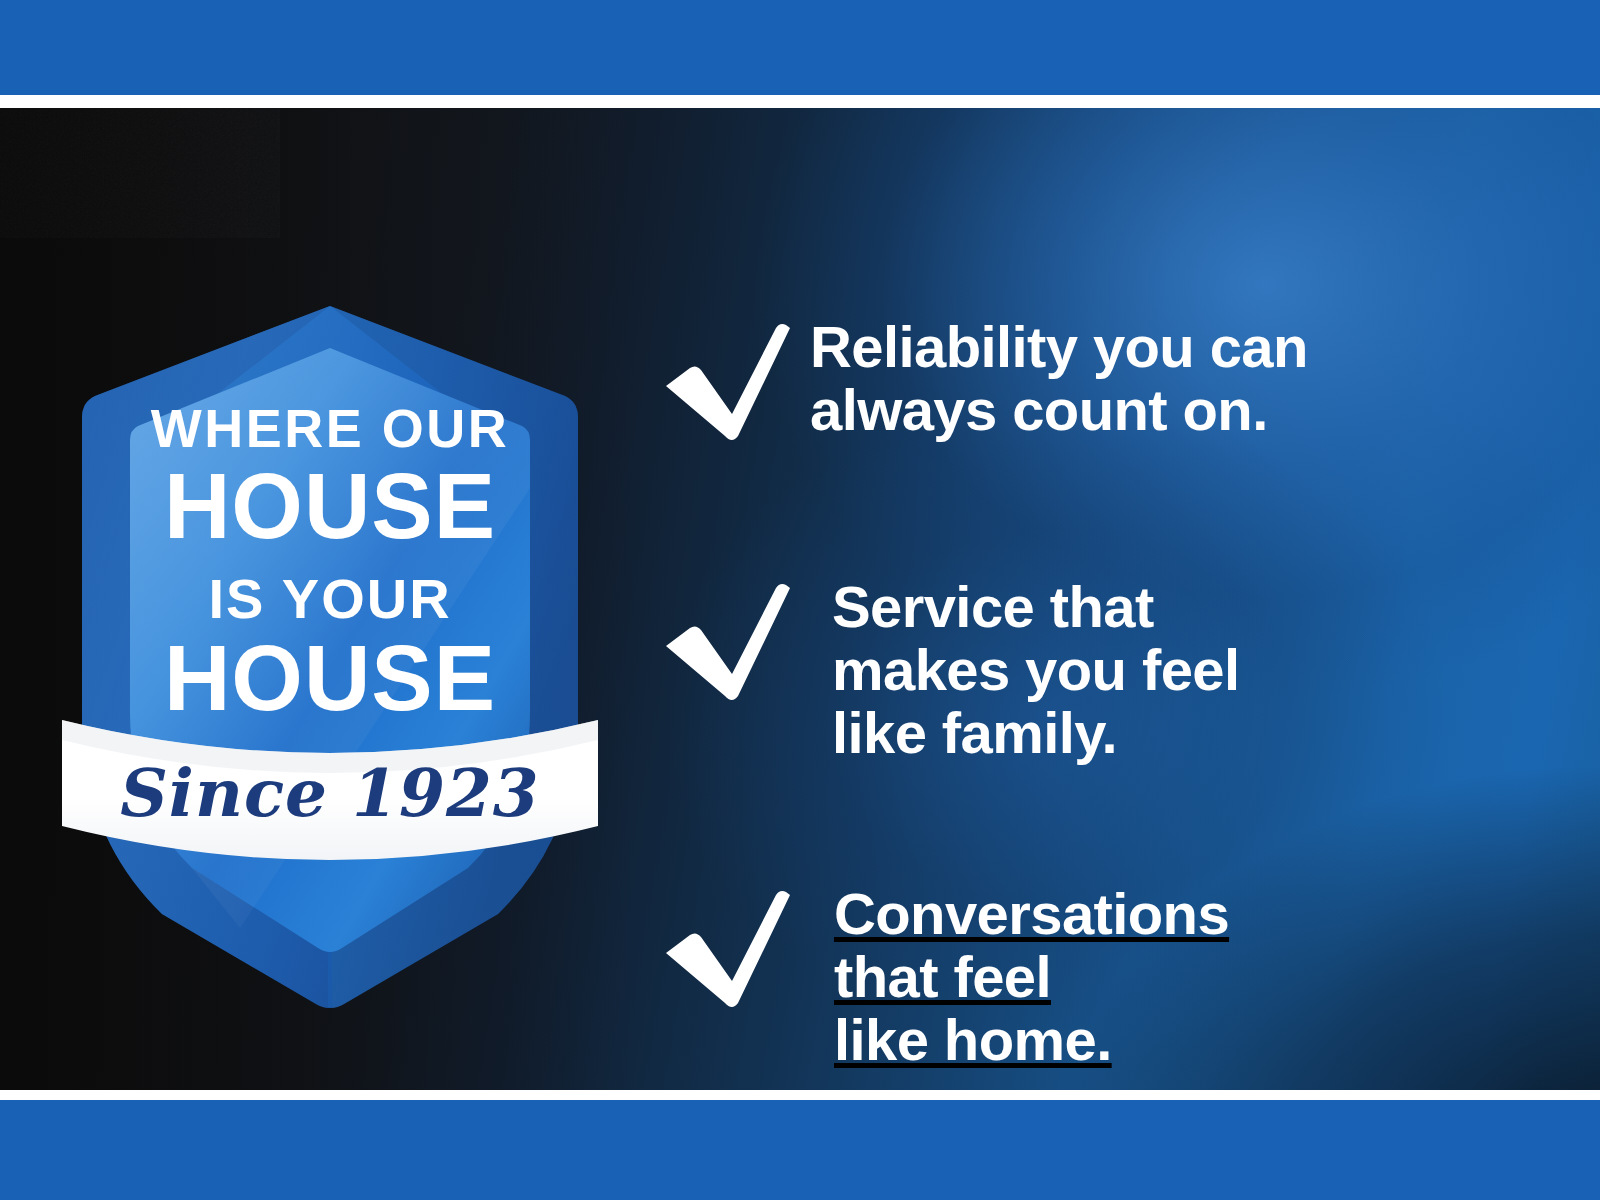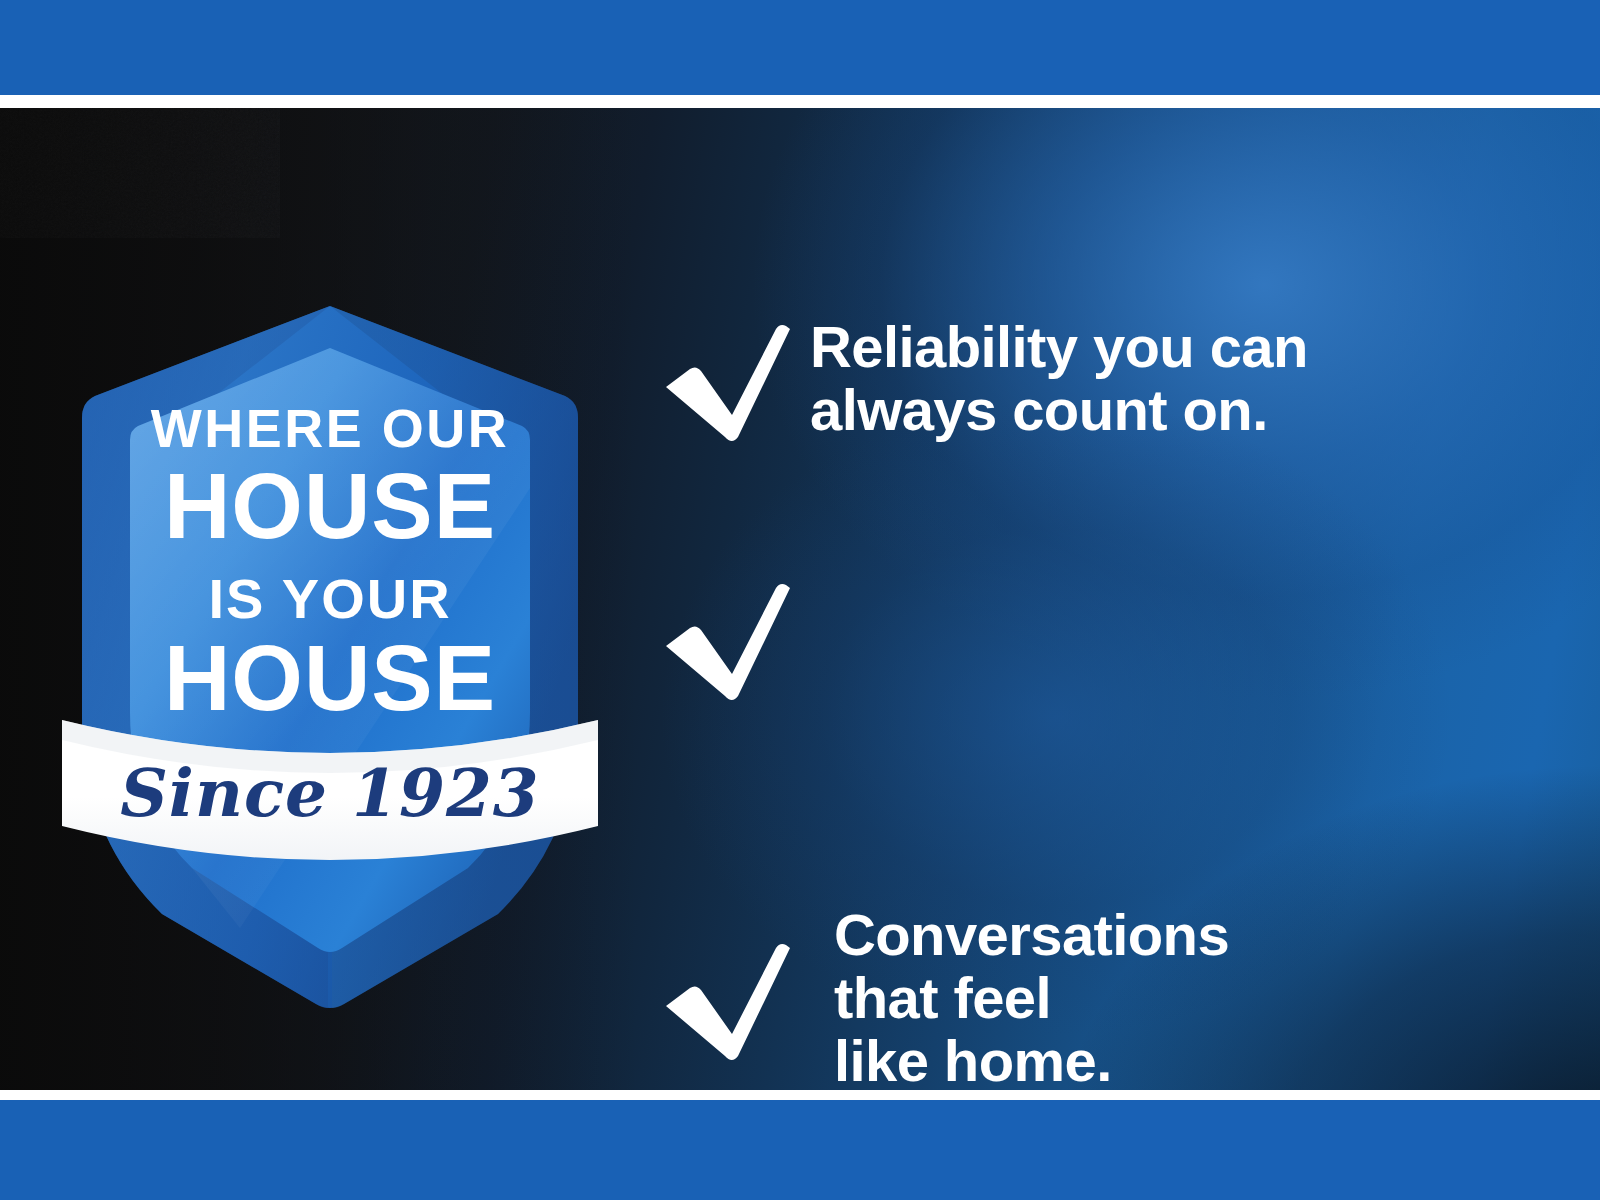--- a/index.html
+++ b/index.html
@@ -138,25 +138,25 @@
     left: 660px;
     top: 108px;
     width: 820px;
     height: 982px;
   }
   .bullet {
     position: absolute;
     left: 0;
     width: 820px;
     display: flex;
-    align-items: center;
+    align-items: flex-start;
   }
   #bullet-0 { top: 100px; }
   #bullet-1 { top: 360px; }
-  #bullet-2 { top: 688px; }
+  #bullet-2 { top: 667px; text-decoration: underline; }
 
   .check-wrap {
     flex: 0 0 auto;
     width: 150px;
     padding-top: 6px;
   }
   .check-wrap svg { display: block; }
 
   .bullet-text {
     flex: 1 1 auto;
@@ -269,20 +269,21 @@
         </span>
         <span class="bullet-text">Reliability you can<br>always count on.</span>
       </div>
 
       <div class="bullet" id="bullet-1">
         <span class="check-wrap">
           <svg width="132" height="118" viewBox="0 0 132 118" xmlns="http://www.w3.org/2000/svg">
             <path d="M 6 64 L 30 46 Q 36 42 41 48 L 72 92 L 116 6 Q 120 0 126 3 L 130 6 L 78 114 Q 72 122 65 114 Z" fill="#ffffff"></path>
           </svg>
         </span>
+        <span class="bullet-text">Service that<br>makes you feel<br>like family.</span>
       </div>
 
       <div class="bullet" id="bullet-2">
         <span class="check-wrap">
           <svg width="132" height="118" viewBox="0 0 132 118" xmlns="http://www.w3.org/2000/svg">
             <path d="M 6 64 L 30 46 Q 36 42 41 48 L 72 92 L 116 6 Q 120 0 126 3 L 130 6 L 78 114 Q 72 122 65 114 Z" fill="#ffffff"></path>
           </svg>
         </span>
         <span class="bullet-text">Conversations<br>that feel<br>like home.</span>
       </div>

